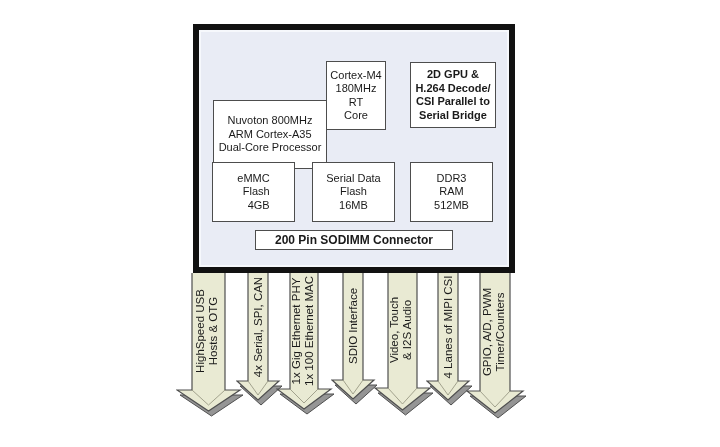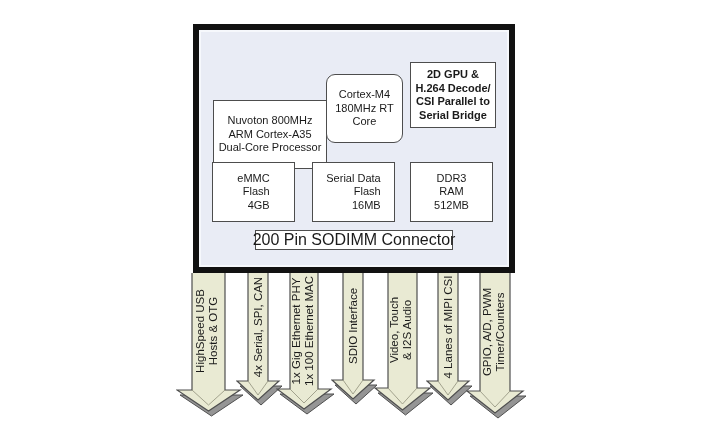--- a/index.html
+++ b/index.html
@@ -17,28 +17,28 @@
   }
   .block{
     position:absolute;box-sizing:border-box;
     background:var(--block_fill,#fff);
     border:1.5px solid var(--block_border,#4d4d4d);
     display:flex;align-items:center;justify-content:center;
     text-align:center;font-size:11px;line-height:13.5px;
     white-space:pre-line;
   }
   .b1{left:213px;top:61px;width:114px;height:69px;margin-top:39px;}
-  .b2{left:326px;top:74px;width:77px;height:69px;border-radius:9px;}
+  .b2{left:326px;top:61px;width:60px;height:69px;}
   .b3{left:410px;top:62px;width:86px;height:66px;font-weight:bold;}
   .b4{left:212px;top:162px;width:83px;height:60px;text-align:right;}
-  .b5{left:312px;top:162px;width:83px;height:60px;text-align:right;}
+  .b5{left:312px;top:162px;width:83px;height:60px;}
   .b6{left:410px;top:162px;width:83px;height:60px;}
   .connector{
     left:255px;top:230px;width:198px;height:20px;
-    font-size:16px;line-height:12px;white-space:nowrap;
+    font-size:12px;line-height:12px;white-space:nowrap;font-weight:bold;
   }
   .arrow{position:absolute;}
   .a-face{fill:var(--arrow_fill,#e9ead3);stroke:var(--arrow_outline,#4f4f4f);stroke-width:1.2;}
   .a-shadow{fill:var(--arrow_shadow,#959595);stroke:var(--arrow_outline,#4f4f4f);stroke-width:1;}
   .a-crease{fill:none;stroke:#9a9a85;stroke-width:1;opacity:.9;}
   .arrow-label{
     position:absolute;transform:rotate(-90deg);
     text-align:center;font-size:11.5px;line-height:13px;
     white-space:pre-line;color:var(--text,#1a1a1a);
   }

